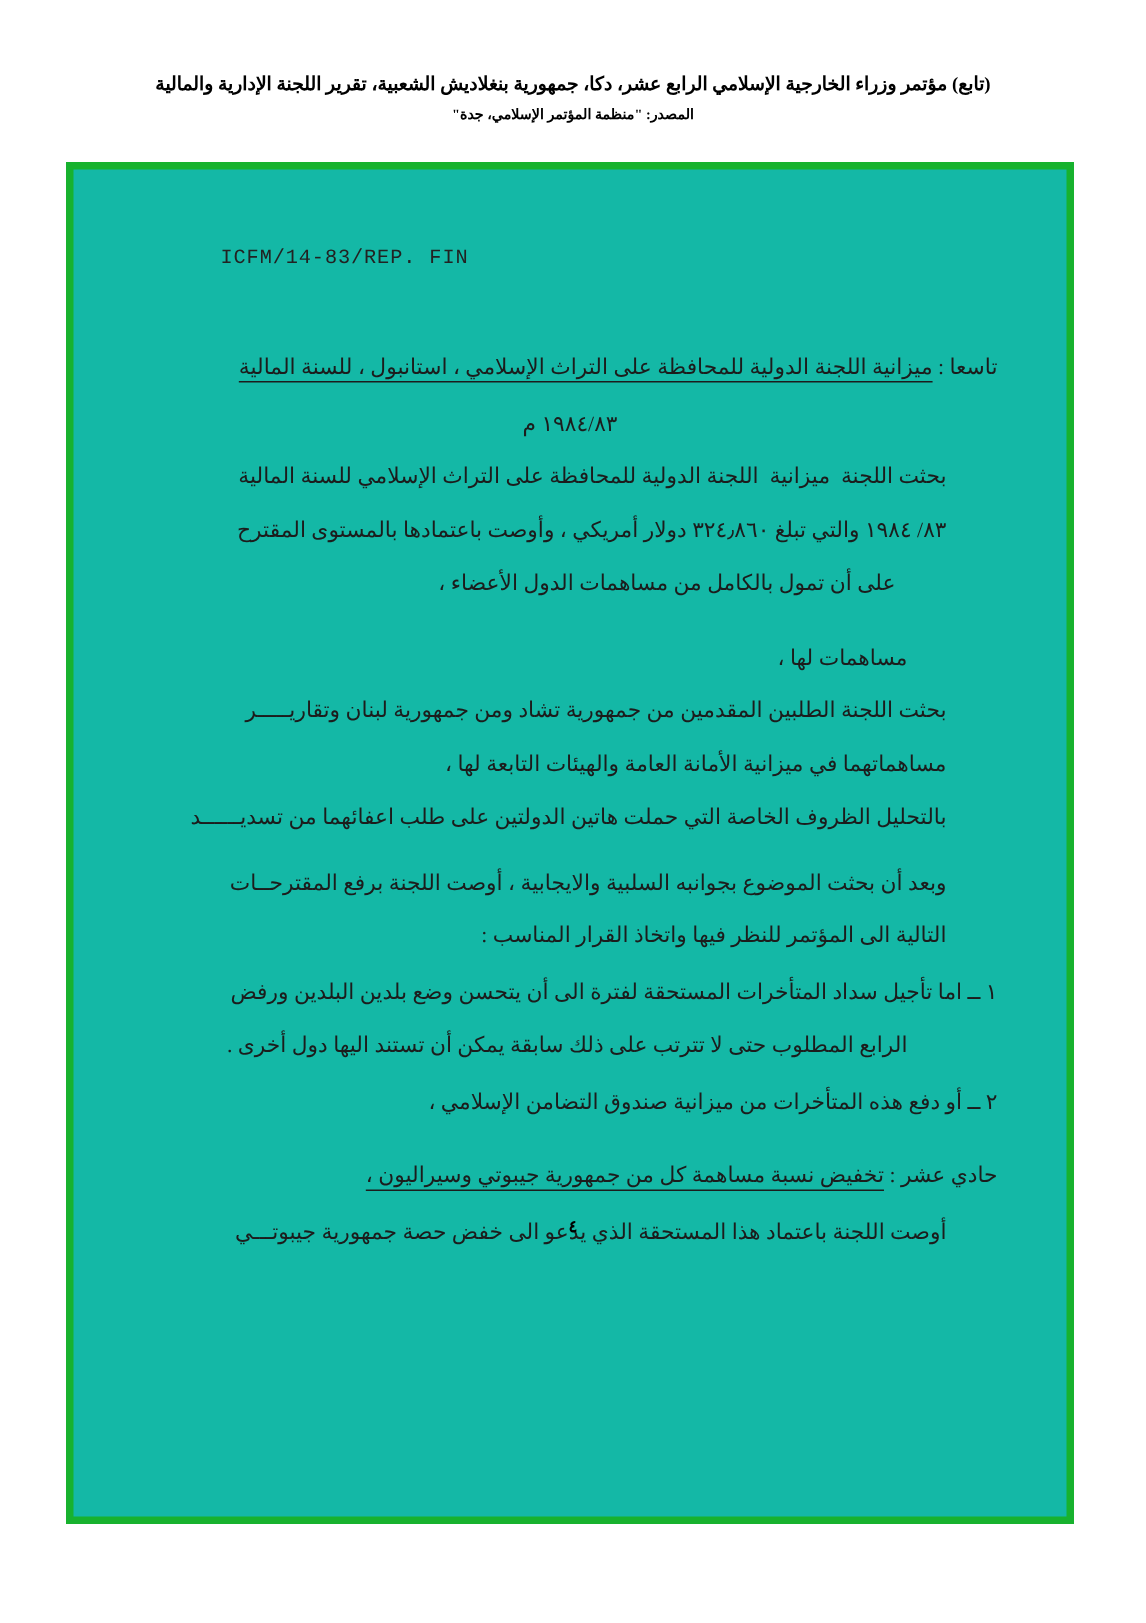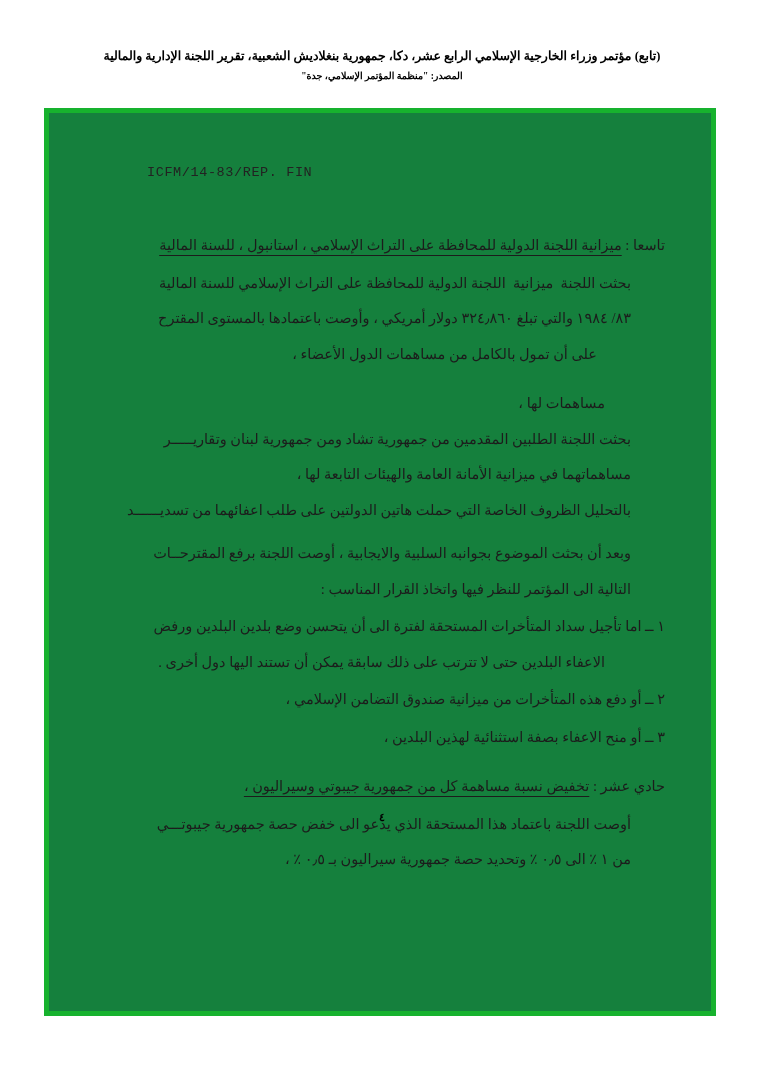--- a/index.html
+++ b/index.html
@@ -43,21 +43,21 @@
     margin-top: 6px;
   }
   .doc-frame {
     position: absolute;
     top: 108px;
     left: 44px;
     width: 672px;
     height: 908px;
     border: 5px solid #17b22e;
     box-sizing: border-box;
-    background: #15803d;
+    background: #14b8a6;
   }
   .scan {
     position: absolute;
     top: 0;
     left: 0;
     width: 100%;
     height: 100%;
     box-sizing: border-box;
     padding: 52px 46px 20px 46px;
     color: #1a1a1a;
@@ -128,20 +128,21 @@
     <div class="scan">
 
       <div class="doc-code">ICFM/14-83/REP. FIN</div>
 
       <div class="body-rtl">
 
         <div class="sec-head">
           <span class="label">تاسعا :</span>
           <span class="underline">ميزانية اللجنة الدولية للمحافظة على التراث الإسلامي ، استانبول ، للسنة المالية</span>
         </div>
+        <div class="center-line">١٩٨٤/٨٣ م</div>
 
         <div class="para indent1">
           <span class="line">بحثت اللجنة  ميزانية  اللجنة الدولية للمحافظة على التراث الإسلامي للسنة المالية</span>
           <span class="line">٨٣/ ١٩٨٤ والتي تبلغ ٣٢٤٫٨٦٠ دولار أمريكي ، وأوصت باعتمادها بالمستوى المقترح</span>
           <span class="line indent1">على أن تمول بالكامل من مساهمات الدول الأعضاء ،</span>
         </div>
 
         <div class="sec-gap"></div>
 
         <div class="indent2">مساهمات لها ،</div>
@@ -155,40 +156,36 @@
         <div class="small-gap"></div>
 
         <div class="para indent1">
           <span class="line">وبعد أن بحثت الموضوع بجوانبه السلبية والايجابية ، أوصت اللجنة برفع المقترحــات</span>
           <span class="line">التالية الى المؤتمر للنظر فيها واتخاذ القرار المناسب :</span>
         </div>
 
         <div class="numlist">
           <div class="para">
             <span class="line"><span>١ ــ</span> <span>اما تأجيل سداد المتأخرات المستحقة لفترة الى أن يتحسن وضع بلدين البلدين ورفض</span></span>
-            <span class="line indent2">الاعفاء البلدين حتى لا تترتب على ذلك سابقة يمكن أن تستند اليها دول أخرى .</span>
+            <span class="line indent2">الرابع المطلوب حتى لا تترتب على ذلك سابقة يمكن أن تستند اليها دول أخرى .</span>
           </div>
           <div class="para">
             <span class="line"><span>٢ ــ</span> <span>أو دفع هذه المتأخرات من ميزانية صندوق التضامن الإسلامي ،</span></span>
-          </div>
-          <div class="para">
-            <span class="line"><span>٣ ــ</span> <span>أو منح الاعفاء بصفة استثنائية لهذين البلدين ،</span></span>
           </div>
         </div>
 
         <div class="small-gap"></div>
 
         <div class="sec-head">
           <span class="label">حادي عشر :</span>
           <span class="underline">تخفيض نسبة مساهمة كل من جمهورية جيبوتي وسيراليون ،</span>
         </div>
 
         <div class="para indent1">
           <span class="line">أوصت اللجنة باعتماد هذا المستحقة الذي يدعو الى خفض حصة جمهورية جيبوتـــي</span>
-          <span class="line">من ١ ٪ الى ٠٫٥ ٪ وتحديد حصة جمهورية سيراليون بـ ٠٫٥ ٪ ،</span>
         </div>
 
       </div>
     </div>
   </div>
 
   <div class="page-number">٤</div>
 
 </div>
 

